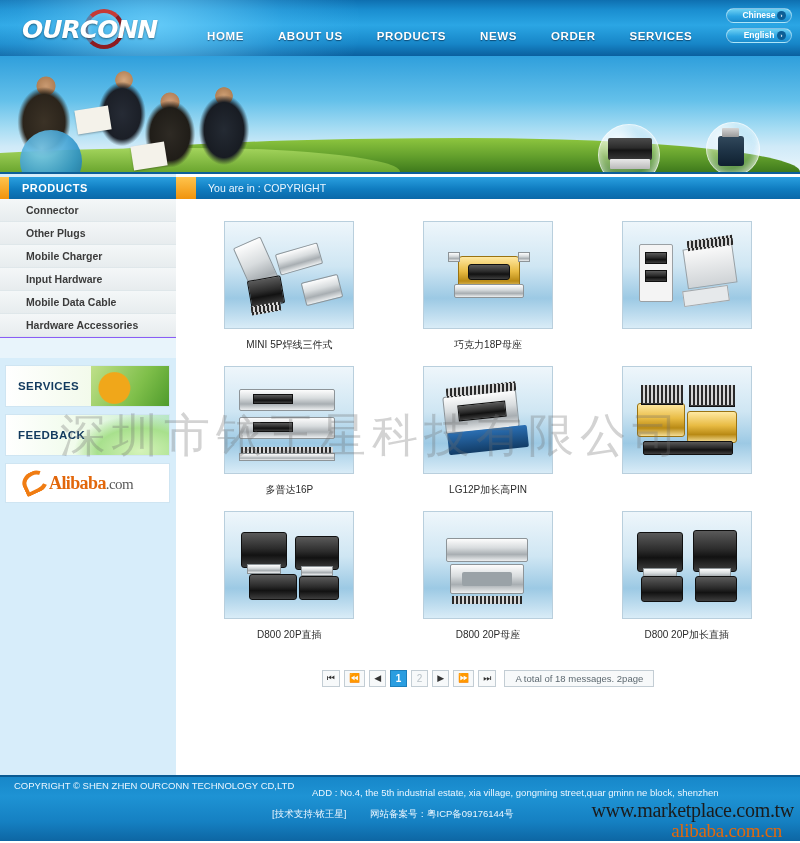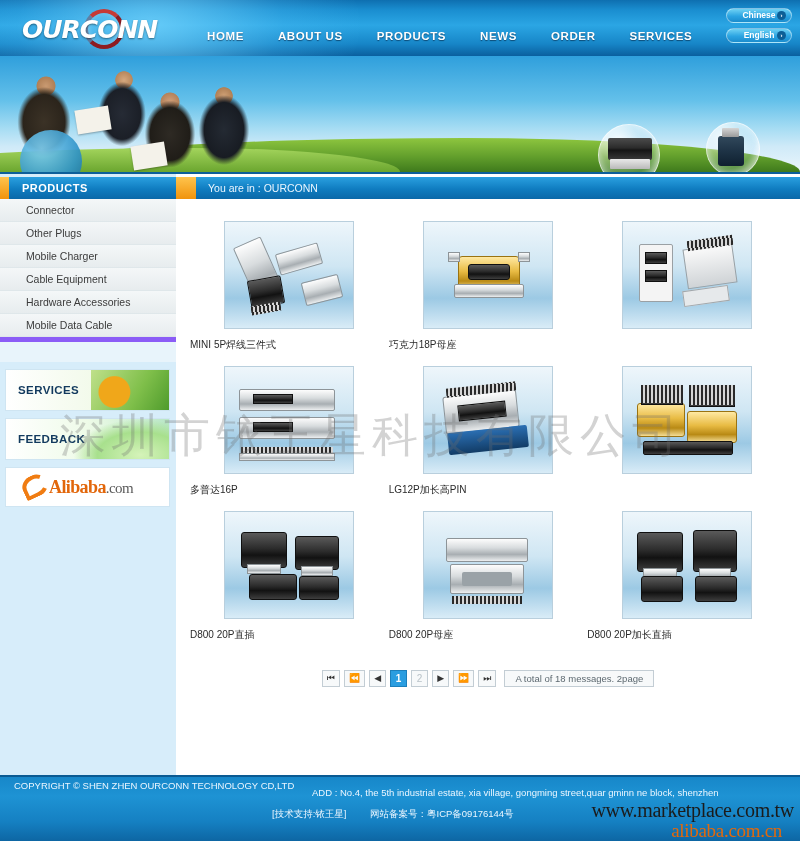--- a/index.html
+++ b/index.html
@@ -131,21 +131,21 @@
   .side-title {
     position: relative; height: 22px; margin: 3px 0 0 0;
     background: linear-gradient(to bottom, #2aa0e0 0%, #0f7cc0 55%, #0a68a8 100%);
     color: #fff; font-size: 11px; font-weight: 700; letter-spacing: .5px;
     line-height: 22px; padding-left: 22px;
   }
   .side-title:before {
     content: ""; position: absolute; left: 0; top: 0; width: 9px; height: 22px;
     background: linear-gradient(to bottom, #ffc44d, #f0930c);
   }
-  .side-menu { background: #737373; border-bottom: 5px solid #8b5cf6; }
+  .side-menu { background: #737373; border-bottom: 1px solid #8b5cf6; font-weight: bold; }
   .side-menu a {
     display: block; height: 23px; line-height: 23px;
     padding-left: 26px; font-size: 10.5px; color: #3b3b3b;
     text-decoration: none;
     background: linear-gradient(to bottom, #f4f7f8 0%, #e7ecee 100%);
     border-bottom: 1px solid #dfe7ea;
   }
   .side-gap { height: 20px; background: #e8f4fb; }
 
   .promo {
@@ -189,21 +189,21 @@
   }
   .crumb:before {
     content: ""; position: absolute; left: 0; top: 0; width: 20px; height: 22px;
     background: linear-gradient(to bottom, #ffc44d, #f0930c);
   }
 
   .grid {
     display: grid; grid-template-columns: repeat(3, 1fr);
     row-gap: 0; padding: 22px 14px 0 14px;
   }
-  .cell { text-align: left; }
+  .cell { text-align: center; }
   .thumb {
     width: 130px; height: 108px; margin: 0 auto;
     border: 1px solid #b9cfdd;
     background: linear-gradient(to bottom, #eef6fb 0%, #cfe6f3 42%, #9cc9e4 72%, #d9ecf7 100%);
     position: relative; overflow: hidden;
   }
   .cap { font-size: 10px; color: #2a2a2a; margin-top: 9px; height: 28px; }
 
   
   .sh { position: absolute; }
@@ -311,23 +311,23 @@
 
   <div class="body-wrap">
 
     <div class="sidebar">
       <div class="side-title">PRODUCTS</div>
 
       <div class="side-menu">
         <a href="#">Connector</a>
         <a href="#">Other Plugs</a>
         <a href="#">Mobile Charger</a>
-        <a href="#">Cable Equipment</a>
+        <a href="#">Input Hardware</a>
+        <a href="#">Mobile Data Cable</a>
         <a href="#">Hardware Accessories</a>
-        <a href="#">Mobile Data Cable</a>
       </div>
 
       <div class="side-gap"></div>
 
 
       <a href="#" class="promo promo-2">
         <span class="art"></span>
         <span class="promo-label">SERVICES</span>
       </a>
 
@@ -337,21 +337,21 @@
       </a>
 
       <a href="#" class="promo promo-4">
         <span class="ali">
           <span class="swirl"></span><span>Alibaba</span><span class="dot">.com</span>
         </span>
       </a>
     </div>
 
     <div class="content">
-      <div class="crumb">You are in : OURCONN</div>
+      <div class="crumb">You are in : COPYRIGHT</div>
 
       <div class="grid">
 
         <div class="cell">
           <div class="thumb">
             <div class="sh metal" style="left:18px; top:18px; width:30px; height:56px; transform:rotate(-24deg); border-radius:2px;"></div>
             <div class="sh metal" style="left:52px; top:26px; width:44px; height:22px; transform:rotate(-16deg); border-radius:2px;"></div>
             <div class="sh black" style="left:24px; top:56px; width:34px; height:28px; transform:rotate(-10deg); border-radius:2px;"></div>
             <div class="sh pinrow" style="left:26px; top:82px; width:30px; height:9px; transform:rotate(-10deg);"></div>
             <div class="sh metal" style="left:78px; top:56px; width:38px; height:24px; transform:rotate(-14deg); border-radius:2px;"></div>

